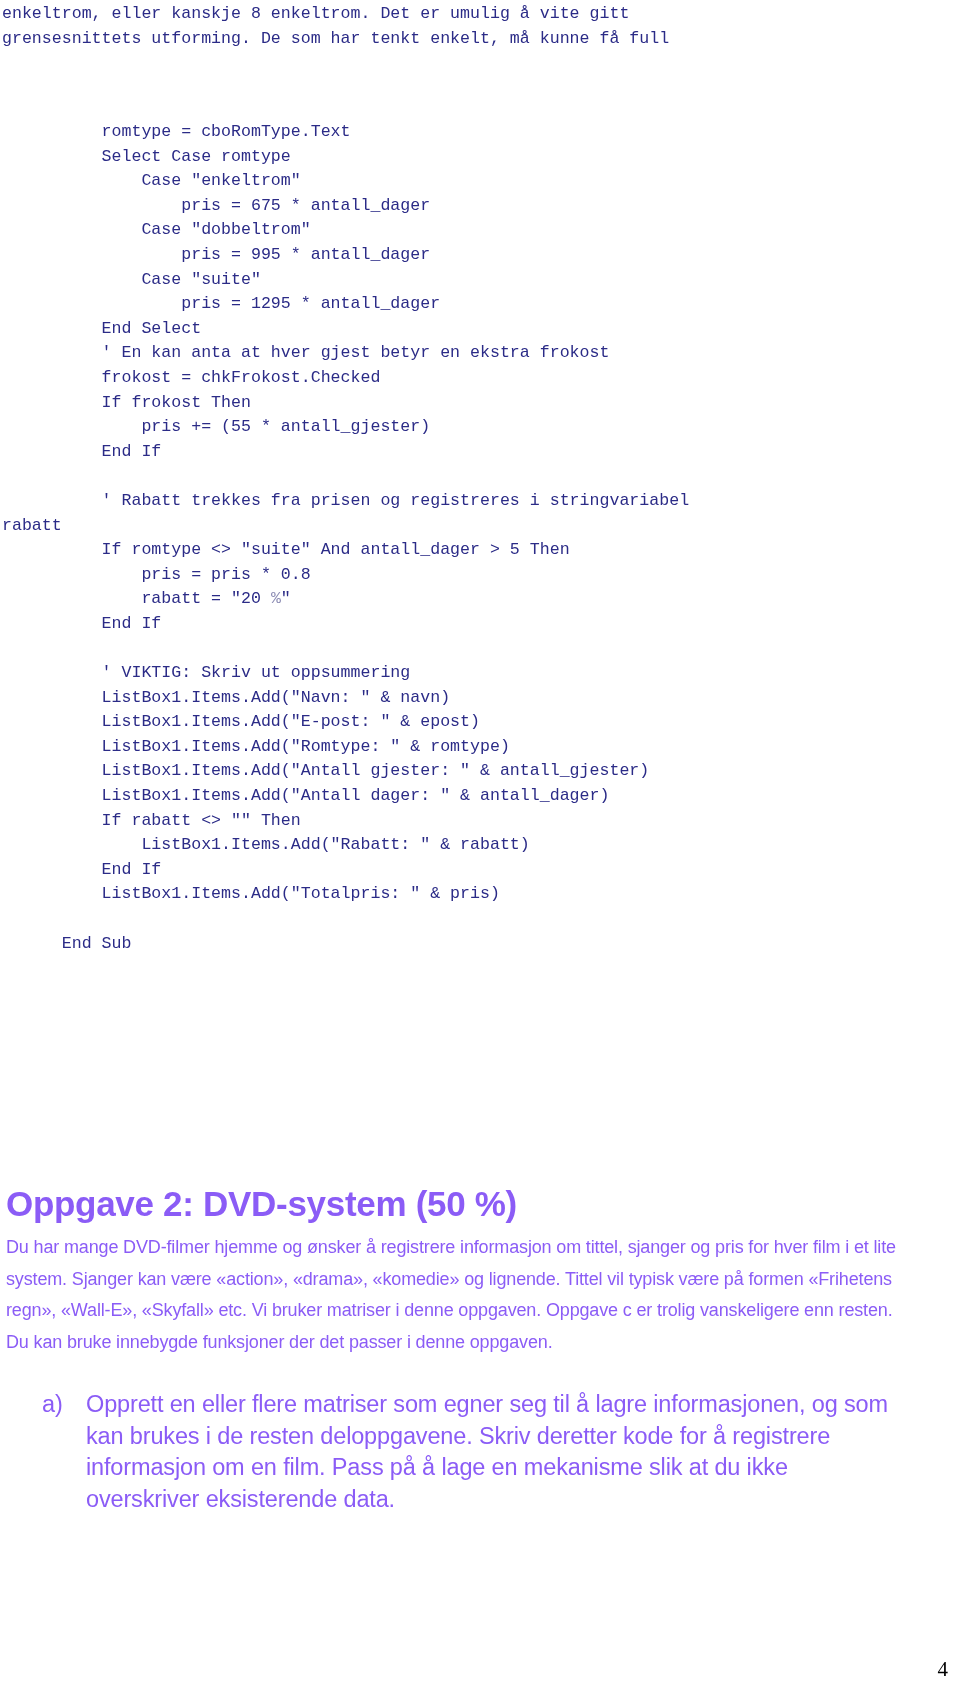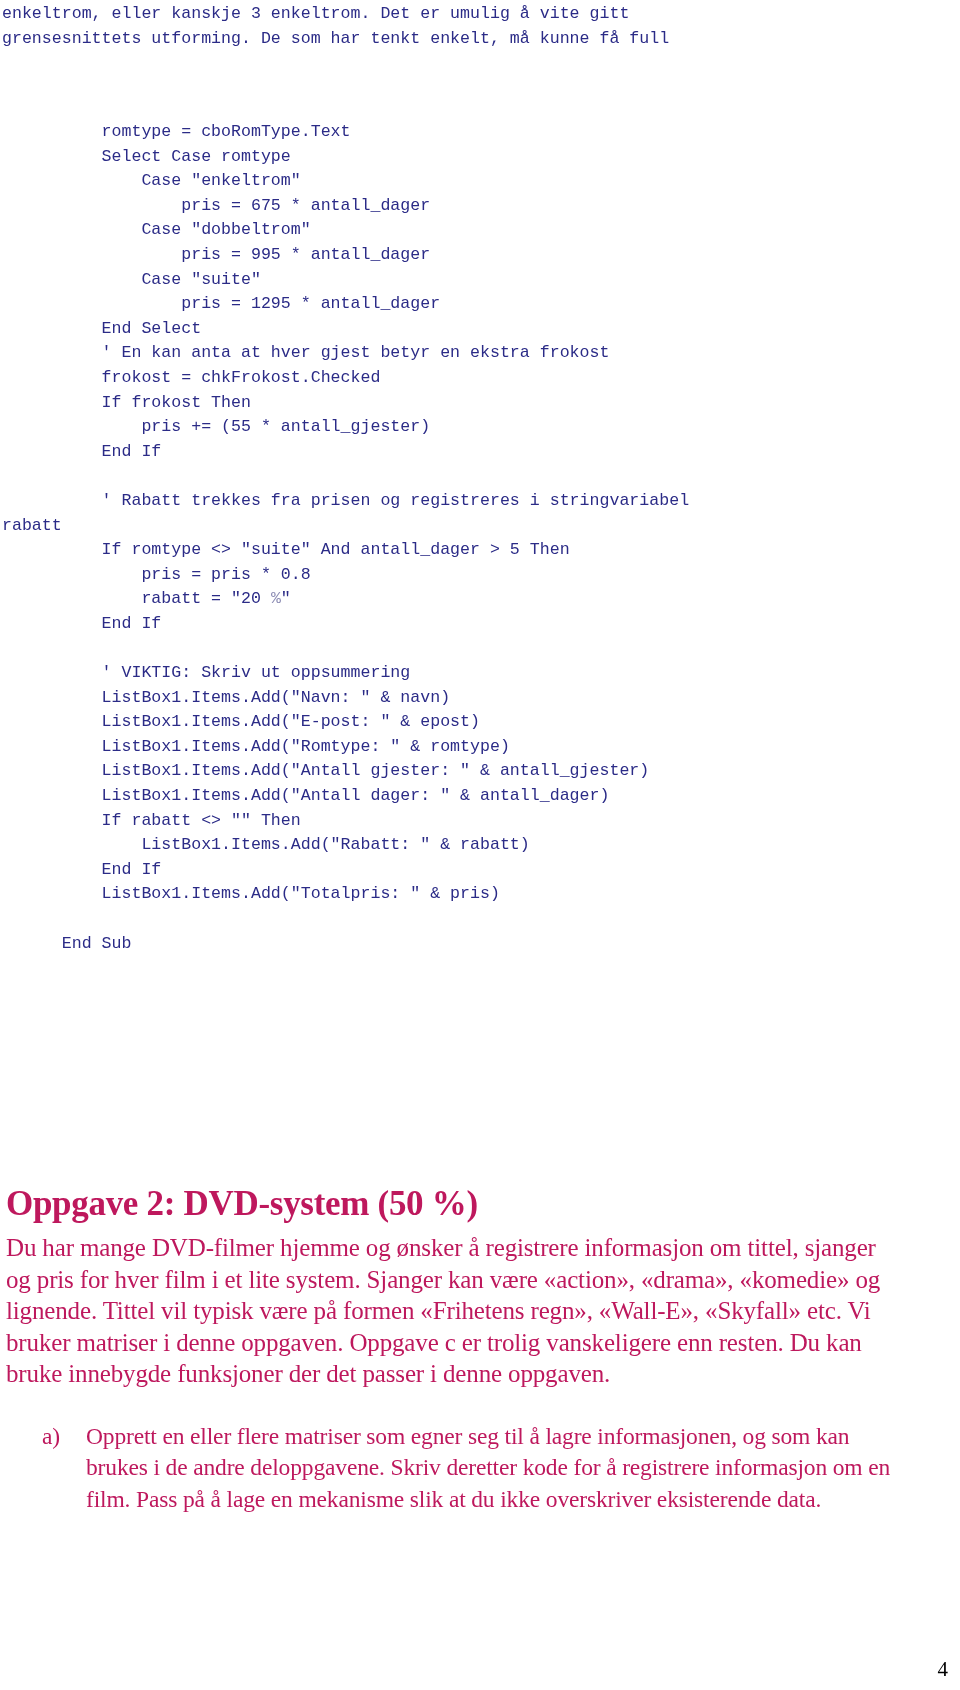--- a/index.html
+++ b/index.html
@@ -44,34 +44,34 @@
 
   
   .faint { color: #8c8cb4; }
 
   
   #task-section {
     position: absolute;
     left: 6px;
     top: 1182px;
     width: 900px;
-    font-family: Liberation Serif, serif;
-    color: #be185d;
+    font-family: Liberation Sans, sans-serif;
+    color: #8b5cf6;
   }
 
   #task-heading {
     font-size: 35px;
     font-weight: bold;
     line-height: 44px;
     margin: 0 0 6px 0;
     letter-spacing: -0.3px;
   }
 
   #task-intro {
-    font-size: 25px;
+    font-size: 18px;
     line-height: 31.5px;
     margin: 0;
     letter-spacing: -0.15px;
   }
 
   #task-list {
     margin: 31px 0 0 0;
     padding: 0;
     list-style: none;
   }
@@ -97,25 +97,25 @@
     right: 12px;
     bottom: 8px;
     font-family: "Liberation Serif", serif;
     font-size: 21px;
     color: #000000;
   }
 </style>
 </head>
 <body>
 
-<div id="intro-para" class="mono-block"><div class="code-line">enkeltrom, eller kanskje 3 enkeltrom. Det er umulig å vite gitt</div><div class="code-line">grensesnittets utforming. De som har tenkt enkelt, må kunne få full</div></div>
+<div id="intro-para" class="mono-block"><div class="code-line">enkeltrom, eller kanskje 8 enkeltrom. Det er umulig å vite gitt</div><div class="code-line">grensesnittets utforming. De som har tenkt enkelt, må kunne få full</div></div>
 
 <div id="code-listing" class="mono-block"><div class="code-line">          romtype = cboRomType.Text</div><div class="code-line">          Select Case romtype</div><div class="code-line">              Case "enkeltrom"</div><div class="code-line">                  pris = 675 * antall_dager</div><div class="code-line">              Case "dobbeltrom"</div><div class="code-line">                  pris = 995 * antall_dager</div><div class="code-line">              Case "suite"</div><div class="code-line">                  pris = 1295 * antall_dager</div><div class="code-line">          End Select</div><div class="code-line">          ' En kan anta at hver gjest betyr en ekstra frokost</div><div class="code-line">          frokost = chkFrokost.Checked</div><div class="code-line">          If frokost Then</div><div class="code-line">              pris += (55 * antall_gjester)</div><div class="code-line">          End If</div><div class="code-line blank-line">&nbsp;</div><div class="code-line">          ' Rabatt trekkes fra prisen og registreres i stringvariabel</div><div class="code-line">rabatt</div><div class="code-line">          If romtype &lt;&gt; "suite" And antall_dager &gt; 5 Then</div><div class="code-line">              pris = pris * 0.8</div><div class="code-line">              rabatt = "20 <span class="faint">%</span>"</div><div class="code-line">          End If</div><div class="code-line blank-line">&nbsp;</div><div class="code-line">          ' VIKTIG: Skriv ut oppsummering</div><div class="code-line">          ListBox1.Items.Add("Navn: " &amp; navn)</div><div class="code-line">          ListBox1.Items.Add("E-post: " &amp; epost)</div><div class="code-line">          ListBox1.Items.Add("Romtype: " &amp; romtype)</div><div class="code-line">          ListBox1.Items.Add("Antall gjester: " &amp; antall_gjester)</div><div class="code-line">          ListBox1.Items.Add("Antall dager: " &amp; antall_dager)</div><div class="code-line">          If rabatt &lt;&gt; "" Then</div><div class="code-line">              ListBox1.Items.Add("Rabatt: " &amp; rabatt)</div><div class="code-line">          End If</div><div class="code-line">          ListBox1.Items.Add("Totalpris: " &amp; pris)</div><div class="code-line blank-line">&nbsp;</div><div class="code-line">      End Sub</div></div>
 
 <div id="task-section">
   <h1 id="task-heading">Oppgave 2: DVD-system (50 %)</h1>
   <p id="task-intro">Du har mange DVD-filmer hjemme og ønsker å registrere informasjon om tittel, sjanger og pris for hver film i et lite system. Sjanger kan være «action», «drama», «komedie» og lignende. Tittel vil typisk være på formen «Frihetens regn», «Wall-E», «Skyfall» etc. Vi bruker matriser i denne oppgaven. Oppgave c er trolig vanskeligere enn resten. Du kan bruke innebygde funksjoner der det passer i denne oppgaven.</p>
   <ul id="task-list">
-      <li class="task-item"><span class="task-marker">a)</span><span>Opprett en eller flere matriser som egner seg til å lagre informasjonen, og som kan brukes i de andre deloppgavene. Skriv deretter kode for å registrere informasjon om en film. Pass på å lage en mekanisme slik at du ikke overskriver eksisterende data.</span></li>
+      <li class="task-item"><span class="task-marker">a)</span><span>Opprett en eller flere matriser som egner seg til å lagre informasjonen, og som kan brukes i de resten deloppgavene. Skriv deretter kode for å registrere informasjon om en film. Pass på å lage en mekanisme slik at du ikke overskriver eksisterende data.</span></li>
     </ul>
 </div>
 
 <div id="page-number">4</div>
 
 </body></html>

